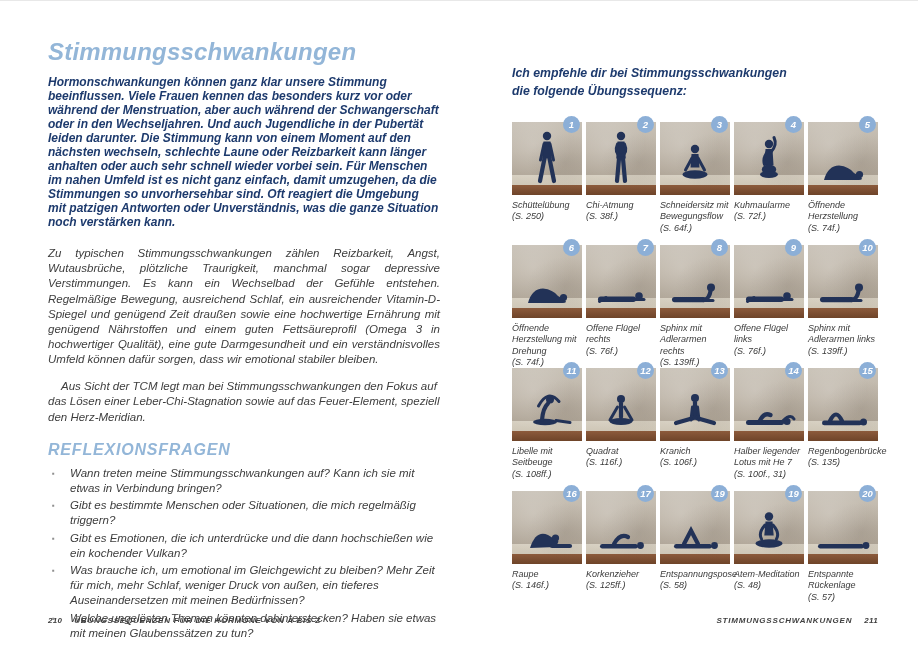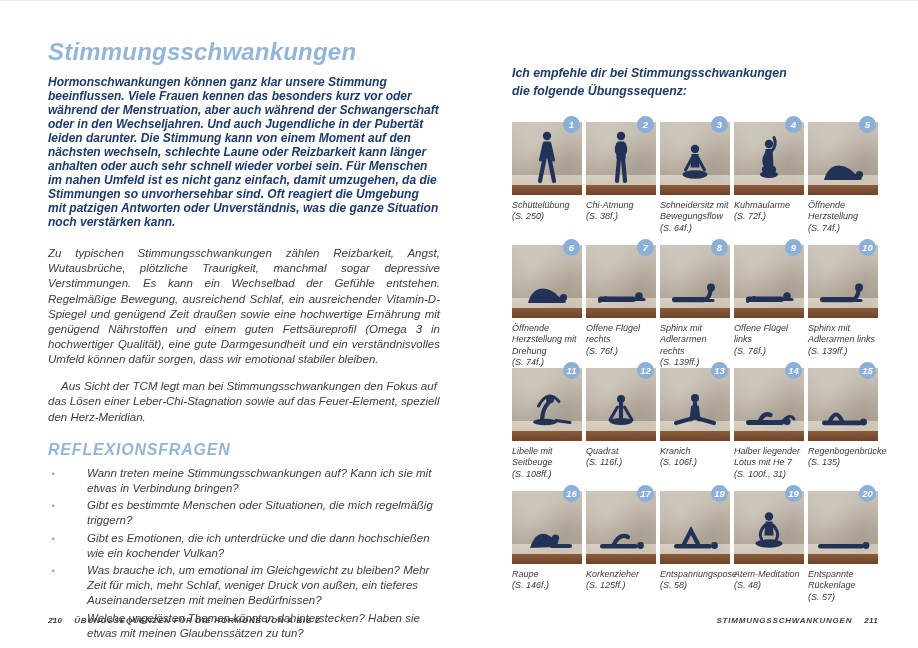--- a/index.html
+++ b/index.html
@@ -11,21 +11,21 @@
   
   .left-page { position:absolute; left:48px; top:0; width:392px; }
   .page-title { margin-top:38px; font-size:24px; font-weight:700; color:#93b6d8; letter-spacing:.2px; }
   .intro { margin-top:9px; font-size:12px; line-height:14px; font-weight:700; color:#1d3a6d; text-align:left; }
   .bodytext { margin-top:17px; font-size:11.5px; line-height:15.2px; color:#3d3d3d; text-align:justify; }
   .bodytext2 { margin-top:0; text-indent:13px; text-align:left; }
   .reflex-heading { margin-top:16px; font-size:16px; font-weight:700; color:#93b6d8; letter-spacing:.8px; }
   .questions { margin-top:7px; }
   .question { display:flex; font-size:11.5px; line-height:15.2px; color:#3d3d3d; margin-bottom:2px; }
   .question .bullet { flex:0 0 18px; padding-left:4px; color:#8f8f8f; font-size:8px; line-height:15.2px; }
-  .question .q-text { flex:1;margin-left:17px; }
+  .question .q-text { flex:1; }
   
   .right-page { position:absolute; left:512px; top:0; width:366px; }
   .seq-intro { margin-top:64px; font-size:12.3px; font-weight:700; color:#1d3a6d; line-height:18px; }
   .grid { margin-top:22px; display:grid; grid-template-columns:repeat(5,70px); column-gap:4px; grid-auto-rows:123px; }
   .tile { position:relative; width:70px; }
   .photo {
     position:relative; width:70px; height:73px; overflow:visible;
     background:linear-gradient(180deg,#c8c1b6 0%,#beb5a8 40%,#b1a799 71%,#b1a799 72%,#d7d0c2 72%,#cfc7b7 86%,#8d5b3c 86%,#6e4429 100%);
   }
   .photo .texture { position:absolute; inset:0;

